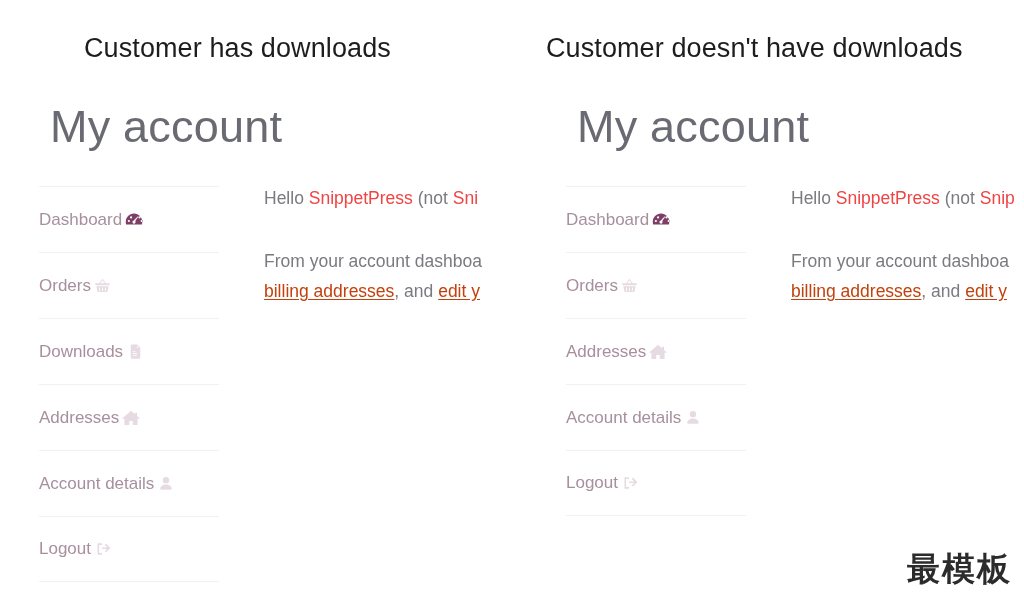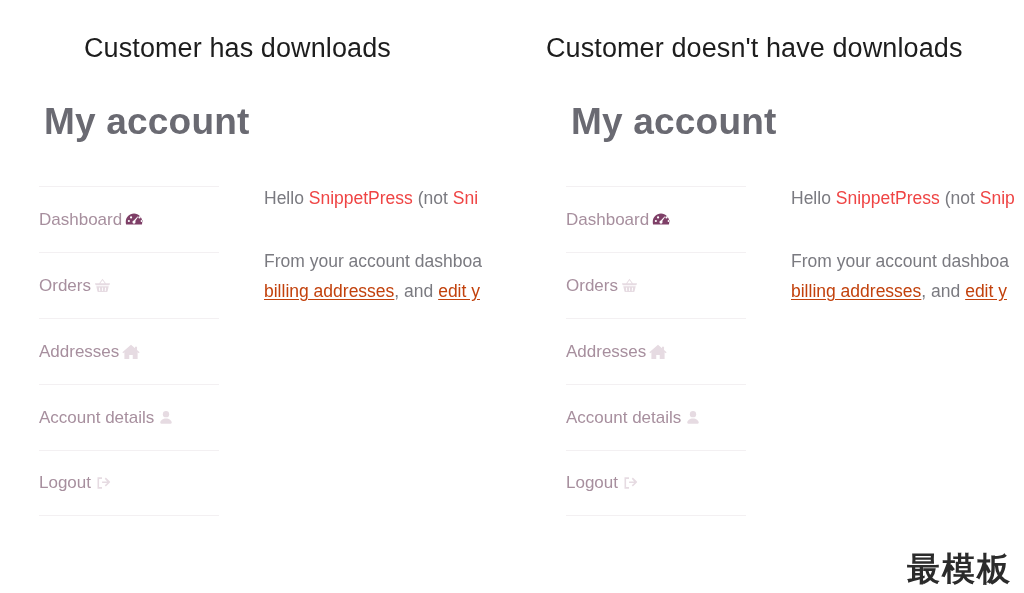--- a/index.html
+++ b/index.html
@@ -47,25 +47,25 @@
 
   .panel-inner {
     position: relative;
     width: 760px;
     height: 498px;
   }
 
   
   .account-title {
     position: absolute;
-    left: 8px;
+    left: 14px;
     top: 6px;
     font-family: "Liberation Sans", sans-serif;
-    font-size: 37px;
-    font-weight: 700;
+    font-size: 45px;
+    font-weight: 400;
     color: #6a6a72;
     letter-spacing: 0.2px;
     white-space: nowrap;
   }
 
   
   .account-nav {
     position: absolute;
     left: 3px;
     top: 91px;
@@ -176,20 +176,28 @@
           </div>
           <div class="nav-item">
             <span class="nav-label">Orders</span>
             <span class="nav-icon icon-pale">
               <svg width="21" height="21" viewBox="0 0 24 24">
                 <path d="M12 4.2 8.2 9.4H4.1c-.5 0-.8.5-.6.9l.9 1.5h15.2l.9-1.5c.2-.4-.1-.9-.6-.9h-4.1L12 4.2zm-2.5 5.2L12 6l2.5 3.4H9.5zM4.9 12.9l1.3 5.6c.1.5.5.8 1 .8h9.6c.5 0 .9-.3 1-.8l1.3-5.6H4.9zm3.6 1.5c.3 0 .5.2.6.5l.3 3c0 .3-.2.6-.5.6s-.6-.2-.6-.5l-.3-3c-.1-.3.2-.6.5-.6zm7 0c.3 0 .6.3.5.6l-.3 3c0 .3-.3.5-.6.5s-.5-.3-.5-.6l.3-3c.1-.3.3-.5.6-.5zm-3.5 0c.3 0 .5.2.5.5v3c0 .3-.2.5-.5.5s-.5-.2-.5-.5v-3c0-.3.2-.5.5-.5z"></path>
               </svg>
             </span>
           </div>
           <div class="nav-item">
+            <span class="nav-label">Downloads</span>
+            <span class="nav-icon icon-pale">
+              <svg width="19" height="21" viewBox="0 0 24 24">
+                <path d="M14 3H7.5A1.5 1.5 0 0 0 6 4.5v15A1.5 1.5 0 0 0 7.5 21h9a1.5 1.5 0 0 0 1.5-1.5V7l-4-4zm-.2 1.8L16.2 7.2H13.8V4.8zM8.6 11.6h3.2v1.1H8.6v-1.1zm0 2.4h5.2v1.1H8.6V14zm0 2.4h5.2v1.1H8.6v-1.1z"></path>
+              </svg>
+            </span>
+          </div>
+          <div class="nav-item">
             <span class="nav-label">Addresses</span>
             <span class="nav-icon icon-pale">
               <svg width="22" height="22" viewBox="0 0 24 24">
                 <path d="M12 4.2 2.6 12.3l.9 1.1 1.3-1.1v7.3h5.3v-4.4h3.8v4.4h5.3v-7.3l1.3 1.1.9-1.1L12 4.2zm6.6 5.5V6.2h-2.2v1.6l2.2 1.9z"></path>
               </svg>
             </span>
           </div>
           <div class="nav-item">
             <span class="nav-label">Account details</span>
             <span class="nav-icon icon-pale">

